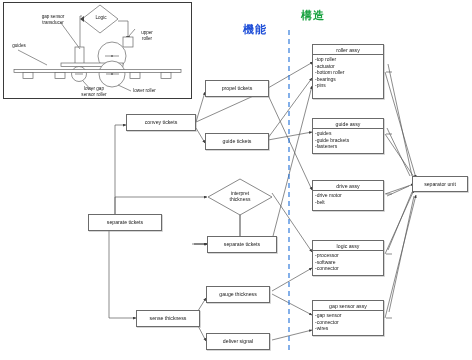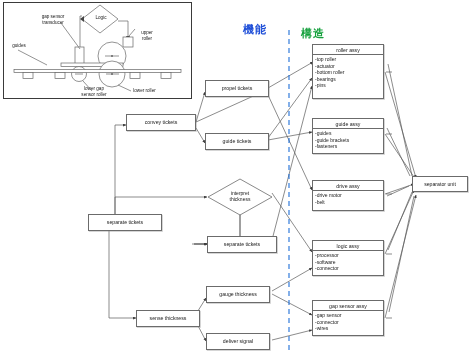--- a/index.html
+++ b/index.html
@@ -133,21 +133,21 @@
       <path d="M392,254 L386,254"></path>
       <path d="M392,318 L386,318"></path>
     </g>
   </svg>
 
   <svg class="layer" viewBox="0 0 472 360" xmlns="http://www.w3.org/2000/svg">
     <line x1="289" y1="30" x2="289" y2="352" stroke="#1f6fd8" stroke-width="1.1" stroke-dasharray="5,4"></line>
   </svg>
 
   <div class="hdr" style="left:243px;top:22px;color:#1f4fd8;">機能</div>
-  <div class="hdr" style="left:301px;top:26px;color:#14a03c;">構造</div>
+  <div class="hdr" style="left:301px;top:8px;color:#14a03c;">構造</div>
 
   <div id="inset">
     <svg width="187" height="95" viewBox="0 0 187 95" xmlns="http://www.w3.org/2000/svg">
       <g stroke="#555" fill="none" stroke-width="0.7">
 
         <polygon points="96,2 114,16 96,30 78,16" fill="#fff" stroke="#666"></polygon>
 
         <path d="M78,13 L76,13 L76,45" stroke="#666"></path>
         <path d="M76,16 L80,13 L80,19 z" fill="#444" stroke="none"></path>
 

